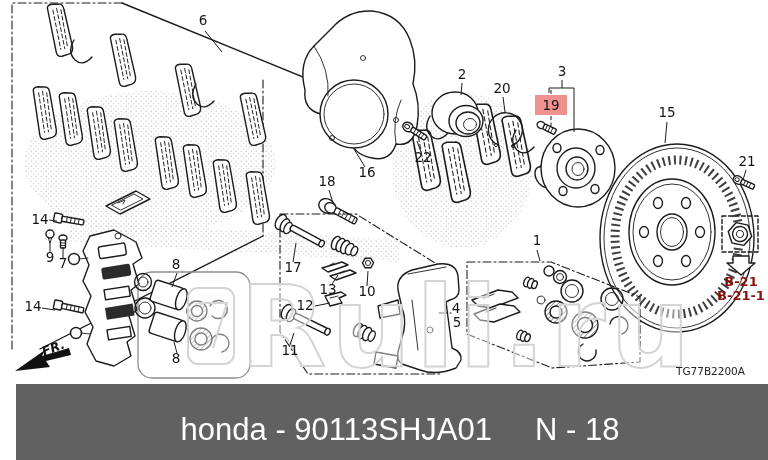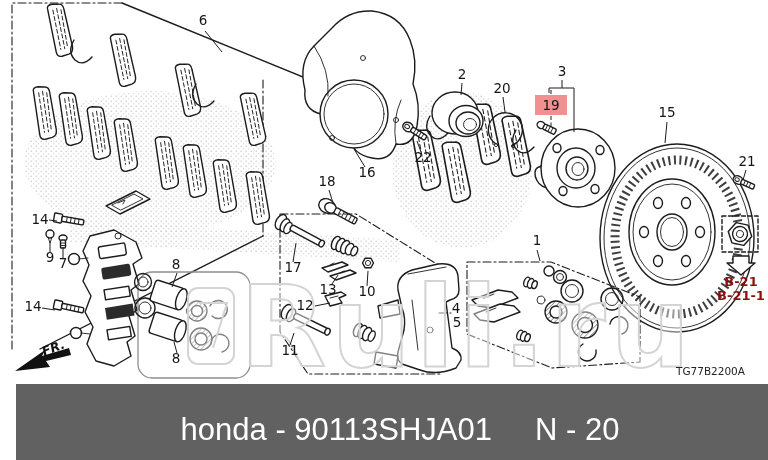--- a/index.html
+++ b/index.html
@@ -378,15 +378,15 @@
         <text x="176" y="363" text-anchor="middle" class="callout">8</text>
         <text x="456" y="313" text-anchor="middle" class="callout">4</text>
         <text x="457" y="327" text-anchor="middle" class="callout">5</text>
         <line x1="537" y1="250" x2="540" y2="261" class="leader"></line>
         <text x="537" y="245" text-anchor="middle" class="callout">1</text>
       </g>
 </svg>
 
 <div class="footer" style="background: rgb(97, 97, 97); color: rgb(255, 255, 255);">
   <span>honda - 90113SHJA01</span>
-  <span>N - 20</span>
+  <span>N - 18</span>
 </div>
 </div>
 
 </body></html>

